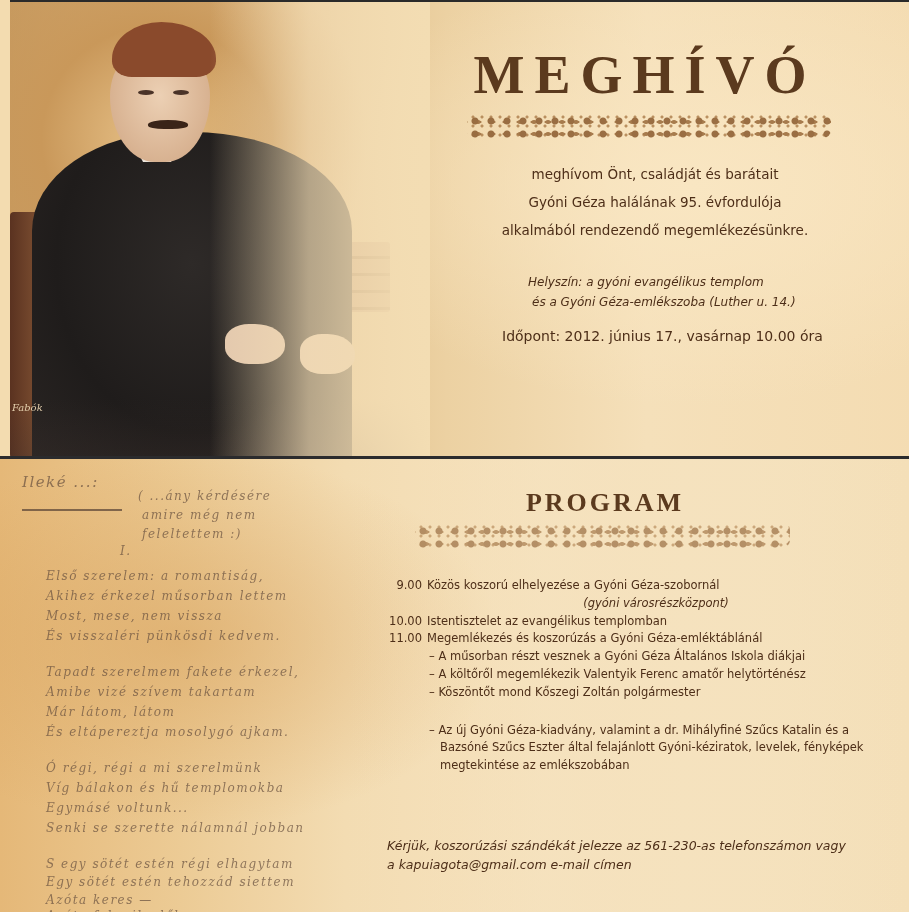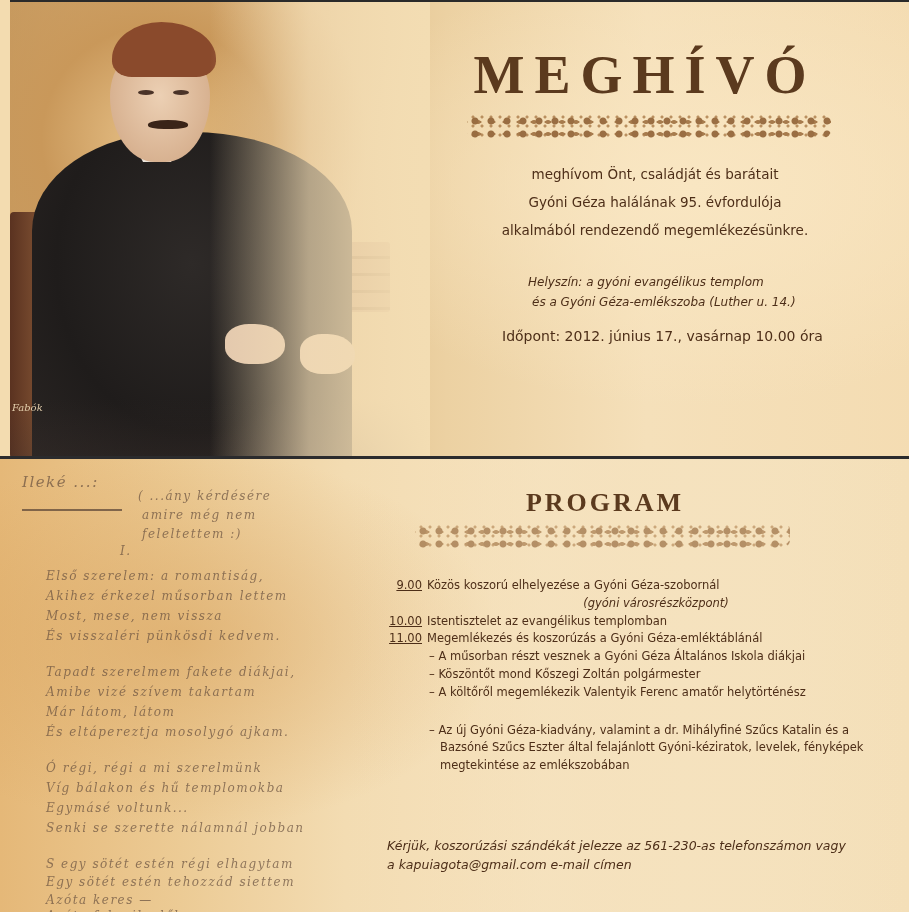--- a/index.html
+++ b/index.html
@@ -92,21 +92,21 @@
   .manuscript .head { font-size: 15px; }
   .manuscript .rule { position: absolute; height: 2px; background: #5a4436; }
   .ms-fade { position: absolute; right: 0; top: 0; width: 560px; height: 453px;
     background: linear-gradient(90deg, rgba(244,222,182,0) 0%, rgba(244,222,182,0.3) 20%, rgba(245,226,190,0.95) 60%, rgba(245,226,190,0) 100%); pointer-events:none;}
 
   
   .prog-title { position: absolute; left: 420px; top: 488px; width: 370px; text-align: center;
     font-family: "Liberation Serif", serif; font-size: 26px; letter-spacing: 3px; font-weight: bold; color: #5b3a1e; }
   .program { position: absolute; left: 385px; top: 577px; width: 500px; font-size: 11.5px; color: #4d2e18; }
   .program .row { position: relative; height: 17.8px; line-height: 17.8px; white-space: nowrap; }
-  .program .time { display: inline-block; width: 37px; text-align: right; margin-right: 5px; text-decoration: underline; }
+  .program .time { display: inline-block; width: 37px; text-align: right; margin-right: 5px; }
   .program .sub { padding-left: 42px; font-style: italic; text-align: center; }
   .program .bullet { padding-left: 44px; }
   .program .cont { padding-left: 55px; }
   .program .gap { height: 20px; }
   .contact { position: absolute; left: 387px; top: 836px; width: 500px;
     font-style: italic; font-size: 12.5px; line-height: 19px; color: #4d2e18; }
 </style>
 </head>
 <body>
 
@@ -154,21 +154,21 @@
     <div class="line head" style="left:0;top:4px">Ileké ...:</div>
     <div class="rule" style="left:0;top:40px;width:100px"></div>
     <div class="line" style="left:116px;top:20px">( ...ány kérdésére</div>
     <div class="line" style="left:120px;top:39px">amire még nem</div>
     <div class="line" style="left:120px;top:58px">feleltettem :)</div>
     <div class="line" style="left:98px;top:75px">I.</div>
     <div class="line" style="left:24px;top:100px">Első szerelem: a romantiság,</div>
     <div class="line" style="left:24px;top:120px">Akihez érkezel műsorban lettem</div>
     <div class="line" style="left:24px;top:140px">Most, mese, nem vissza</div>
     <div class="line" style="left:24px;top:160px">És visszaléri pünkösdi kedvem.</div>
-    <div class="line" style="left:24px;top:196px">Tapadt szerelmem fakete diákjai,</div>
+    <div class="line" style="left:24px;top:196px">Tapadt szerelmem fakete érkezel,</div>
     <div class="line" style="left:24px;top:216px">Amibe vizé szívem takartam</div>
     <div class="line" style="left:24px;top:236px">Már látom, látom</div>
     <div class="line" style="left:24px;top:256px">És eltápereztja mosolygó ajkam.</div>
     <div class="line" style="left:24px;top:292px">Ó régi, régi a mi szerelmünk</div>
     <div class="line" style="left:24px;top:312px">Víg bálakon és hű templomokba</div>
     <div class="line" style="left:24px;top:332px">Egymásé voltunk...</div>
     <div class="line" style="left:24px;top:352px">Senki se szerette nálamnál jobban</div>
     <div class="line" style="left:24px;top:388px">S egy sötét estén régi elhagytam</div>
     <div class="line" style="left:24px;top:406px">Egy sötét estén tehozzád siettem</div>
     <div class="line" style="left:24px;top:424px">Azóta keres —</div>
@@ -179,22 +179,22 @@
 
 <div class="prog-title">PROGRAM</div>
 <div class="ornament top2"></div>
 
 <div class="program">
   <div class="row"><span class="time">9.00</span><span>Közös koszorú elhelyezése a Gyóni Géza-szobornál</span></div>
   <div class="row sub"><span>(gyóni városrészközpont)</span></div>
   <div class="row"><span class="time">10.00</span><span>Istentisztelet az evangélikus templomban</span></div>
   <div class="row"><span class="time">11.00</span><span>Megemlékezés és koszorúzás a Gyóni Géza-emléktáblánál</span></div>
   <div class="row bullet"><span>– A műsorban részt vesznek a Gyóni Géza Általános Iskola diákjai</span></div>
+  <div class="row bullet"><span>– A költőről megemlékezik Valentyik Ferenc amatőr helytörténész</span></div>
   <div class="row bullet"><span>– Köszöntőt mond Kőszegi Zoltán polgármester</span></div>
-  <div class="row bullet"><span>– A költőről megemlékezik Valentyik Ferenc amatőr helytörténész</span></div>
   <div class="gap"></div>
   <div class="row bullet"><span>– Az új Gyóni Géza-kiadvány, valamint a dr. Mihályfiné Szűcs Katalin és a</span></div>
   <div class="row cont"><span>Bazsóné Szűcs Eszter által felajánlott Gyóni-kéziratok, levelek, fényképek</span></div>
   <div class="row cont"><span>megtekintése az emlékszobában</span></div>
 </div>
 
 <div class="contact">
   <div>Kérjük, koszorúzási szándékát jelezze az 561-230-as telefonszámon vagy</div>
   <div>a kapuiagota@gmail.com e-mail  címen</div>
 </div>

